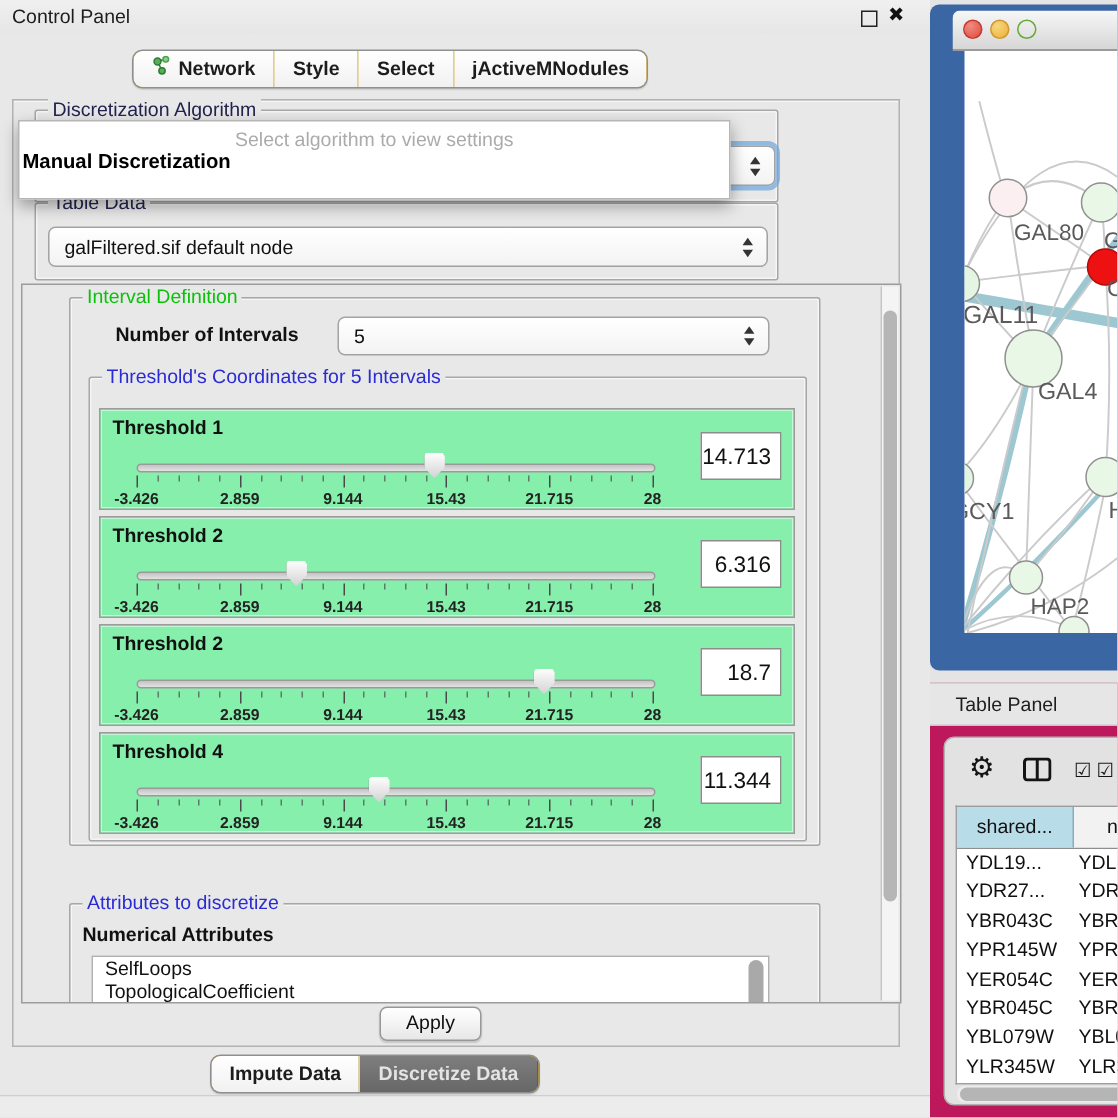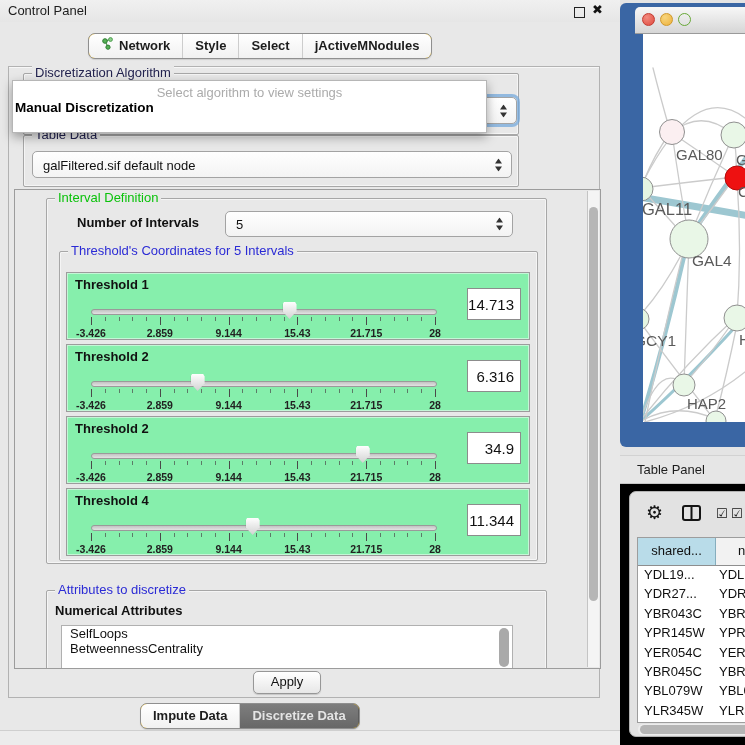--- a/index.html
+++ b/index.html
@@ -94,21 +94,21 @@
   #net-titlebar{position:absolute;left:15px;top:4px;right:0;height:26px;
                 background:linear-gradient(#f7f7f7,#d6d6d6);border-bottom:1px solid #9a9a9a;
                 border-radius:5px 0 0 0;}
   .tlight{position:absolute;top:6px;width:13px;height:13px;border-radius:50%;box-sizing:border-box;}
   #tl-red{left:7px;background:radial-gradient(circle at 35% 30%,#f28b80,#e04a3e);border:1px solid #c23b32;}
   #tl-yellow{left:25px;background:radial-gradient(circle at 35% 30%,#f7d57e,#eeb13a);border:1px solid #cf982b;}
   #tl-green{left:43px;background:radial-gradient(circle at 35% 30%,#b4e38c,#7cc944;);border:1px solid #67a837;}
   #net-canvas{position:absolute;left:23px;top:31px;right:0;height:388px;background:#fff;overflow:hidden;}
 
   
-  #table-panel{left:620px;top:455px;width:125px;height:290px;background:#000000;}
+  #table-panel{left:620px;top:455px;width:125px;height:290px;background:#be185d;}
   #tp-header{left:0;top:0;width:125px;height:29px;background:#e6e6e6;
              border-top:1px solid #d2d2d2;border-bottom:1px solid #c6c6c6;box-sizing:border-box;}
   #tp-title{left:17px;top:6px;font-size:13px;color:#1d1d1d;}
   #tp-container{left:9px;top:36px;width:130px;height:246px;background:#e2e2e2;
                 border:1px solid #b2b2b2;border-radius:7px;box-sizing:border-box;}
   #tp-gear{left:16px;top:11px;font-size:19px;color:#141414;line-height:20px;}
   #tp-colicon{left:52px;top:13px;}
   .tp-check{position:absolute;top:15px;font-size:13px;color:#141414;line-height:13px;}
   #tp-table{position:absolute;left:7px;top:45px;width:200px;height:186px;background:#fff;
             border:1px solid #9d9d9d;border-right:none;box-sizing:border-box;overflow:hidden;}
@@ -317,21 +317,21 @@
                     <span class="tick minor" style="left: 76%;"></span>
                     <span class="tick major" style="left: 80%;"></span>
                     <span class="ticklab" style="left: 80%;">21.715</span>
                     <span class="tick minor" style="left: 84%;"></span>
                     <span class="tick minor" style="left: 88%;"></span>
                     <span class="tick minor" style="left: 92%;"></span>
                     <span class="tick minor" style="left: 96%;"></span>
                     <span class="tick major" style="left: 100%;"></span>
                     <span class="ticklab" style="left: 100%;">28</span>
                   </div>
-                  <div class="vbox">34.9</div>
+                  <div class="vbox">18.7</div>
                 </div>
                 <div class="tpanel" style="top: 236px;">
                   <div class="tlabel">Threshold 4</div>
                   <div class="track"></div>
                   <div class="thumb" style="left: 178.678px;"></div>
                   <div class="ticks">
                     <span class="tick major" style="left: 0%;"></span>
                     <span class="ticklab" style="left: 0%;">-3.426</span>
                     <span class="tick minor" style="left: 4%;"></span>
                     <span class="tick minor" style="left: 8%;"></span>
@@ -363,26 +363,27 @@
                     <span class="tick minor" style="left: 96%;"></span>
                     <span class="tick major" style="left: 100%;"></span>
                     <span class="ticklab" style="left: 100%;">28</span>
                   </div>
                   <div class="vbox">11.344</div>
                 </div>
               </div>
           </div>
         </div>
 
-        <div class="group" style="left:31px;top:400px;width:501px;height:84px;">
+        <div class="group" style="left:31px;top:412px;width:501px;height:84px;">
           <span class="gtitle t-blue">Attributes to discretize</span>
           <span class="abs" style="left:8px;top:12px;font-size:13px;font-weight:bold;color:#111;">Numerical Attributes</span>
           <div id="attr-list">
 
           <div class="attr-item">SelfLoops</div>
+              <div class="attr-item">TopologicalCoefficient</div>
               <div class="attr-item">BetweennessCentrality</div>
               <div id="attr-scroll"></div>
             </div>
         </div>
 
         <div id="vscroll-track" class="abs">
           <div id="vscroll-thumb" class="abs"></div>
         </div>
       </div>
     </div>

